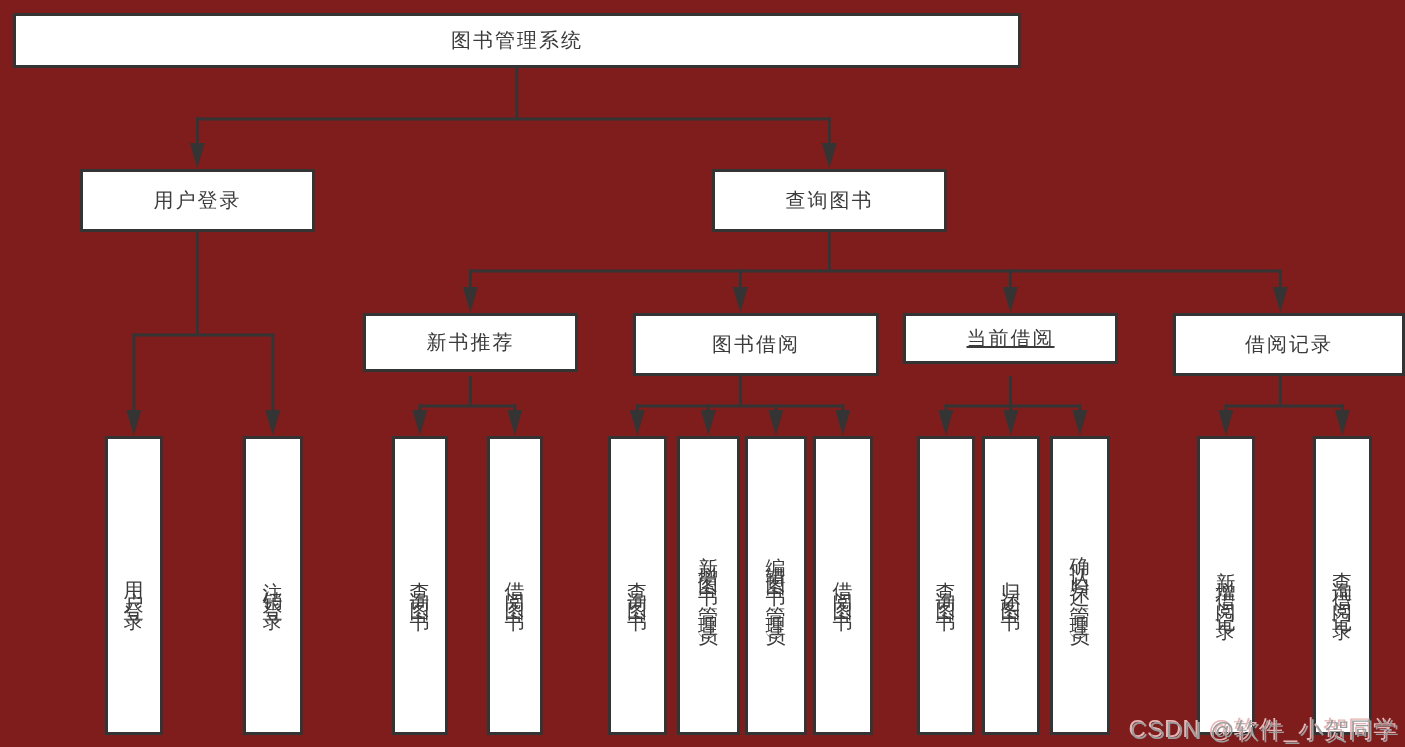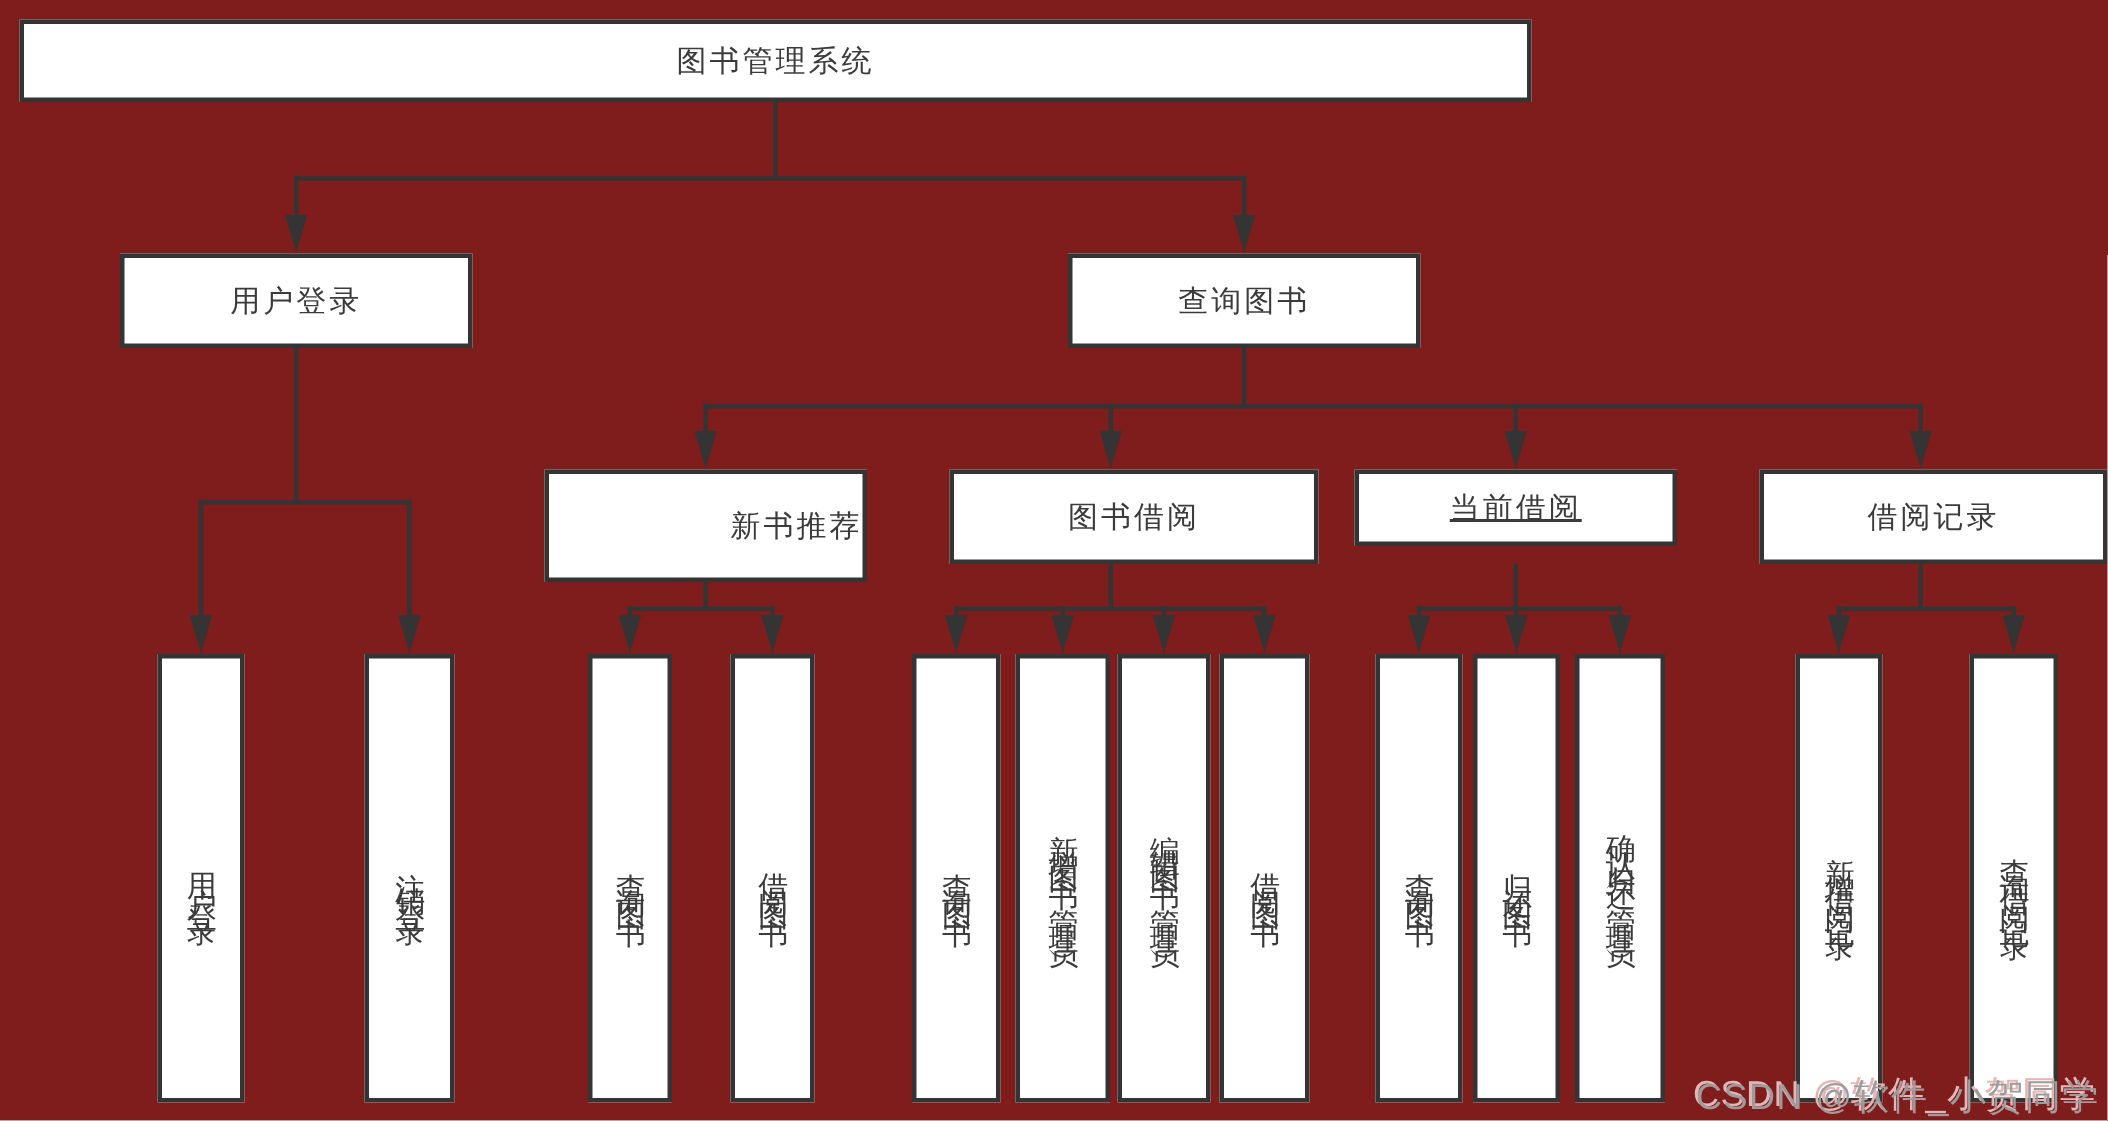--- a/index.html
+++ b/index.html
@@ -26,21 +26,21 @@
     text-orientation:mixed;
     font-size:20px;
     letter-spacing:10px;
     line-height:1;
     color:#3b3b3b;
   }
   
   .box-root   {left:13px;  top:13px;  width:1008px; height:55px;}
   .box-login  {left:80px;  top:169px; width:235px;  height:63px;}
   .box-mgmt   {left:712px; top:169px; width:235px;  height:63px;}
-  .box-newrec {left:363px; top:313px; width:215px;  height:75px;justify-content:flex-end;}
+  .box-newrec {left:363px; top:313px; width:215px;  height:59px;}
   .box-borrow {left:633px; top:313px; width:246px;  height:63px;}
   .box-current{left:903px; top:313px; width:215px;  height:51px;text-decoration:underline;}
   .box-record {left:1173px;top:313px; width:232px;  height:63px;}
   
   .v1 {left:105px; width:58px;}
   .v2 {left:243px; width:60px;}
   .v3 {left:392px; width:56px;}
   .v4 {left:487px; width:56px;}
   .v5 {left:608px; width:59px;}
   .v6 {left:677px; width:63px;}

